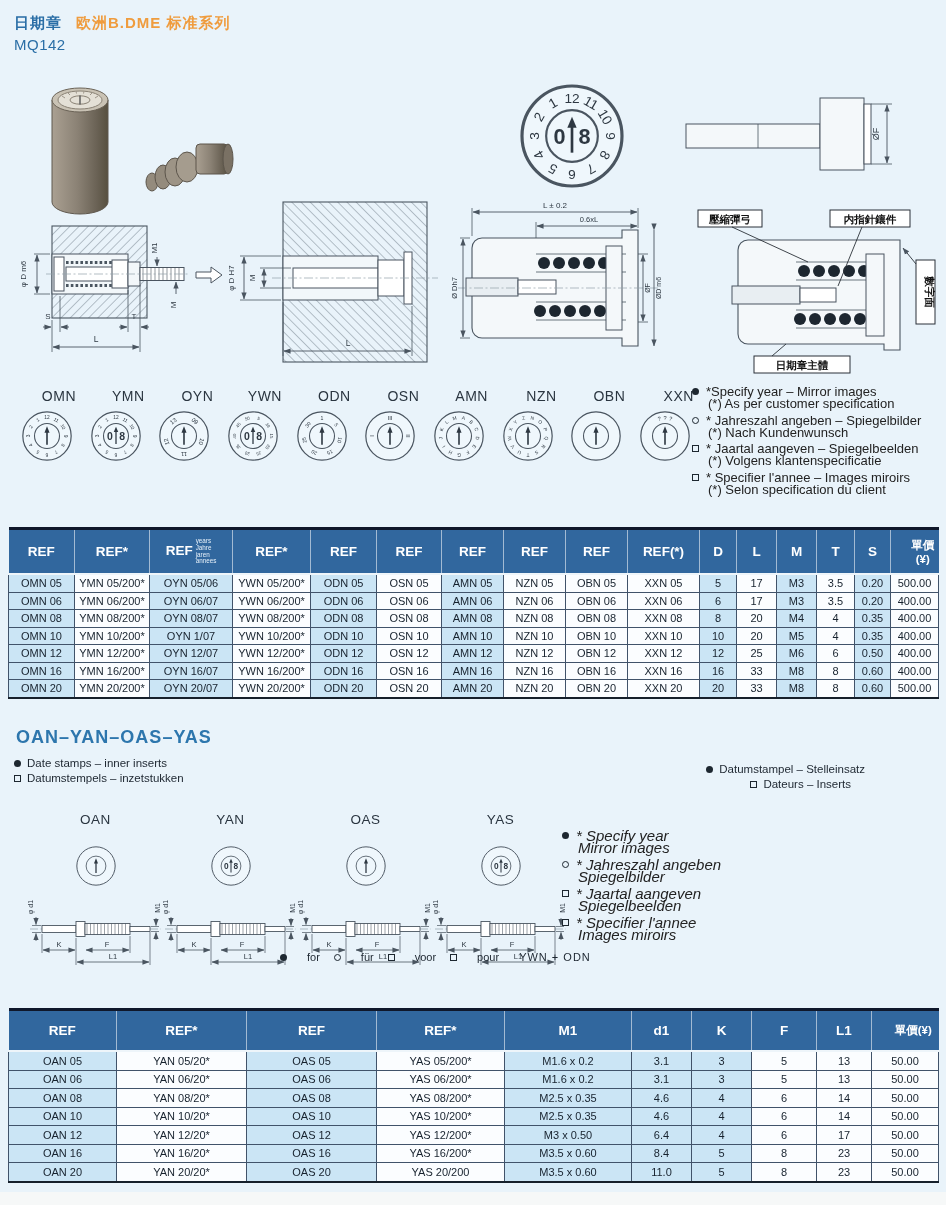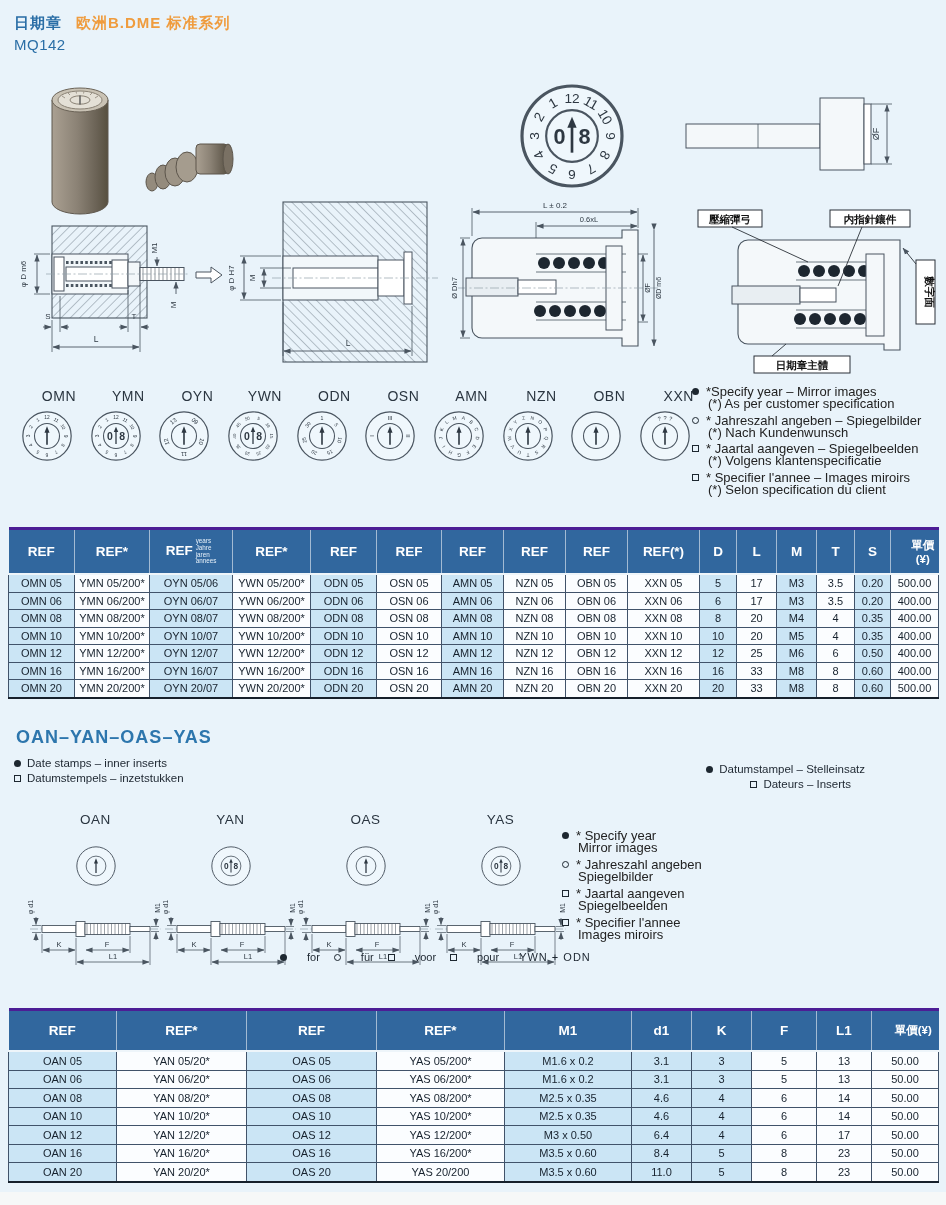--- a/index.html
+++ b/index.html
@@ -29,32 +29,32 @@
   .s2-title{position:absolute;left:16px;top:727px;font-size:18px;font-weight:bold;color:#2d76ad;letter-spacing:1px;}
   #s2-left{left:14px;top:757px;}
   #s2-right{left:620px;top:763px;width:245px;text-align:right;}
   .s2-row{font-size:11.5px;color:#1d2630;margin-bottom:3px;}
   .s2-row .mk{margin-right:6px;vertical-align:middle;margin-top:0;}
   #s2-right .s2-row:nth-child(2){margin-right:14px;}
   
   .g2{position:absolute;width:135px;text-align:center;top:812px;}
   .g2-label{font-size:13.5px;color:#2a3540;letter-spacing:.5px;margin-bottom:16px;}
   #legend3{left:562px;top:830px;width:195px;}
-  #legend3 .lg-text{font-size:13px;line-height:11.5px;}
+  #legend3 .lg-text{font-size:15px;line-height:11.5px;font-style:italic;}
   #legend3 .lg-item{margin-bottom:6px;}
   #footer-line{position:absolute;left:280px;top:951px;display:flex;align-items:center;gap:14px;
                font-size:11px;color:#1d2630;}
   #footer-line .fpair{display:flex;align-items:center;gap:20px;}
   #footer-line .mk{margin-top:0;}
   .f-suffix{margin-left:6px;letter-spacing:1px;}
   
   .tbl{position:absolute;left:8px;width:930px;border-collapse:collapse;table-layout:fixed;}
   #table1{top:527px;} #table2{top:1008px;}
   .tbl th{background:#31679e;color:#fff;font-weight:bold;font-size:13.5px;padding:0;
-          border-left:1px solid rgba(255,255,255,.55);border-top:3px solid #4c1d95;
+          border-left:1px solid rgba(255,255,255,.55);border-top:3px solid #0f172a;
           border-bottom:2.5px solid #eef5fa;vertical-align:middle;}
   .tbl th:first-child{border-left:none;}
   .tbl th:last-child{font-size:11.5px;padding-left:16px;}
   #table1 th{height:43px;} #table2 th{height:39px;}
   .tbl td{font-size:11px;color:#17222e;text-align:center;padding:0;
           border:1.4px solid #41536a;background:#fbfdff;}
   #table1 td{height:16.5px;} #table2 td{height:17.5px;}
   .tbl td.b{background:#cbe5f5;}
   .tbl tbody tr:last-child td{border-bottom:2.5px solid #16202b;}
   .th-note{display:inline-block;vertical-align:middle;text-align:left;font-size:6.3px;
@@ -589,21 +589,21 @@
           <td class="b">8</td>
           <td>20</td>
           <td class="b">M4</td>
           <td>4</td>
           <td class="b">0.35</td>
           <td>400.00</td>
         </tr>
         <tr>
           <td class="b">OMN 10</td>
           <td>YMN 10/200*</td>
-          <td class="b">OYN 10/07</td>
+          <td class="b">OYN 1/07</td>
           <td>YWN 10/200*</td>
           <td class="b">ODN 10</td>
           <td>OSN 10</td>
           <td class="b">AMN 10</td>
           <td>NZN 10</td>
           <td>OBN 10</td>
           <td>XXN 10</td>
           <td class="b">10</td>
           <td>20</td>
           <td class="b">M5</td>

